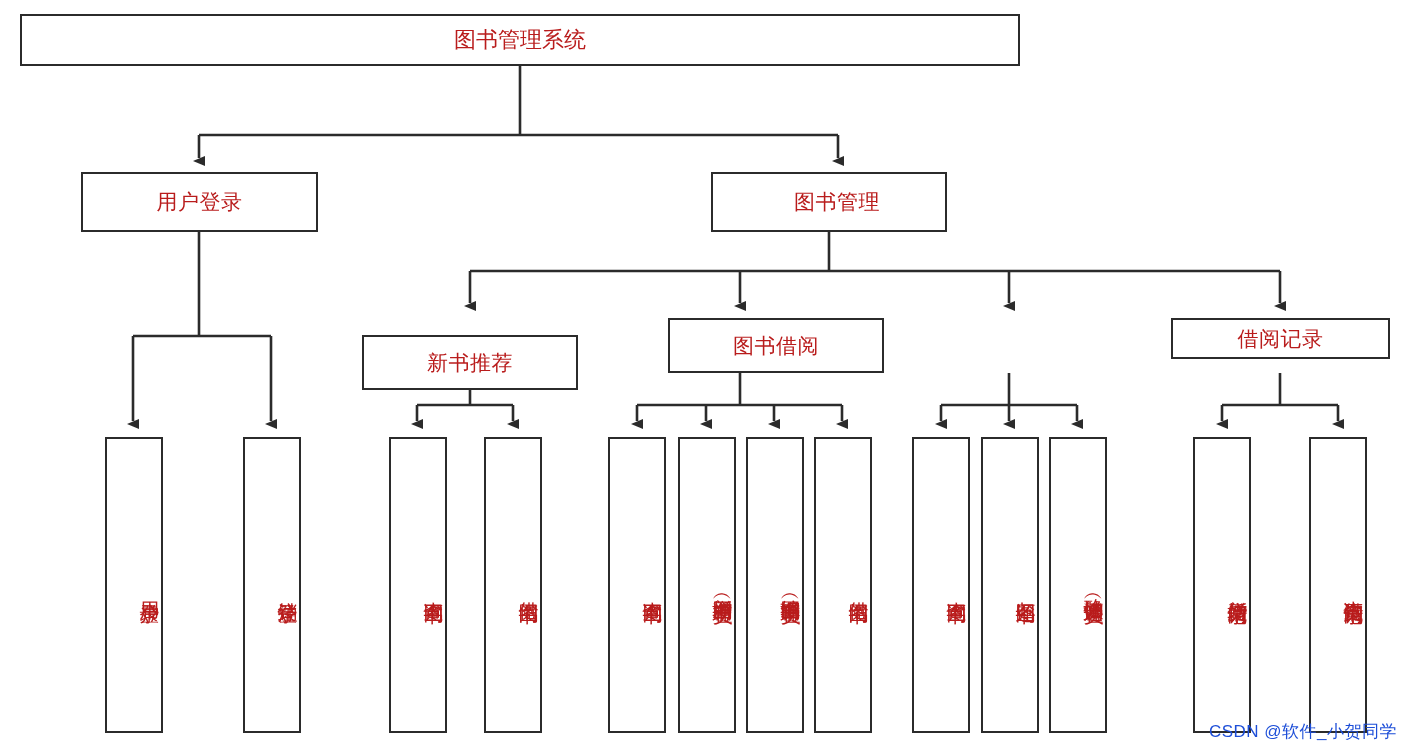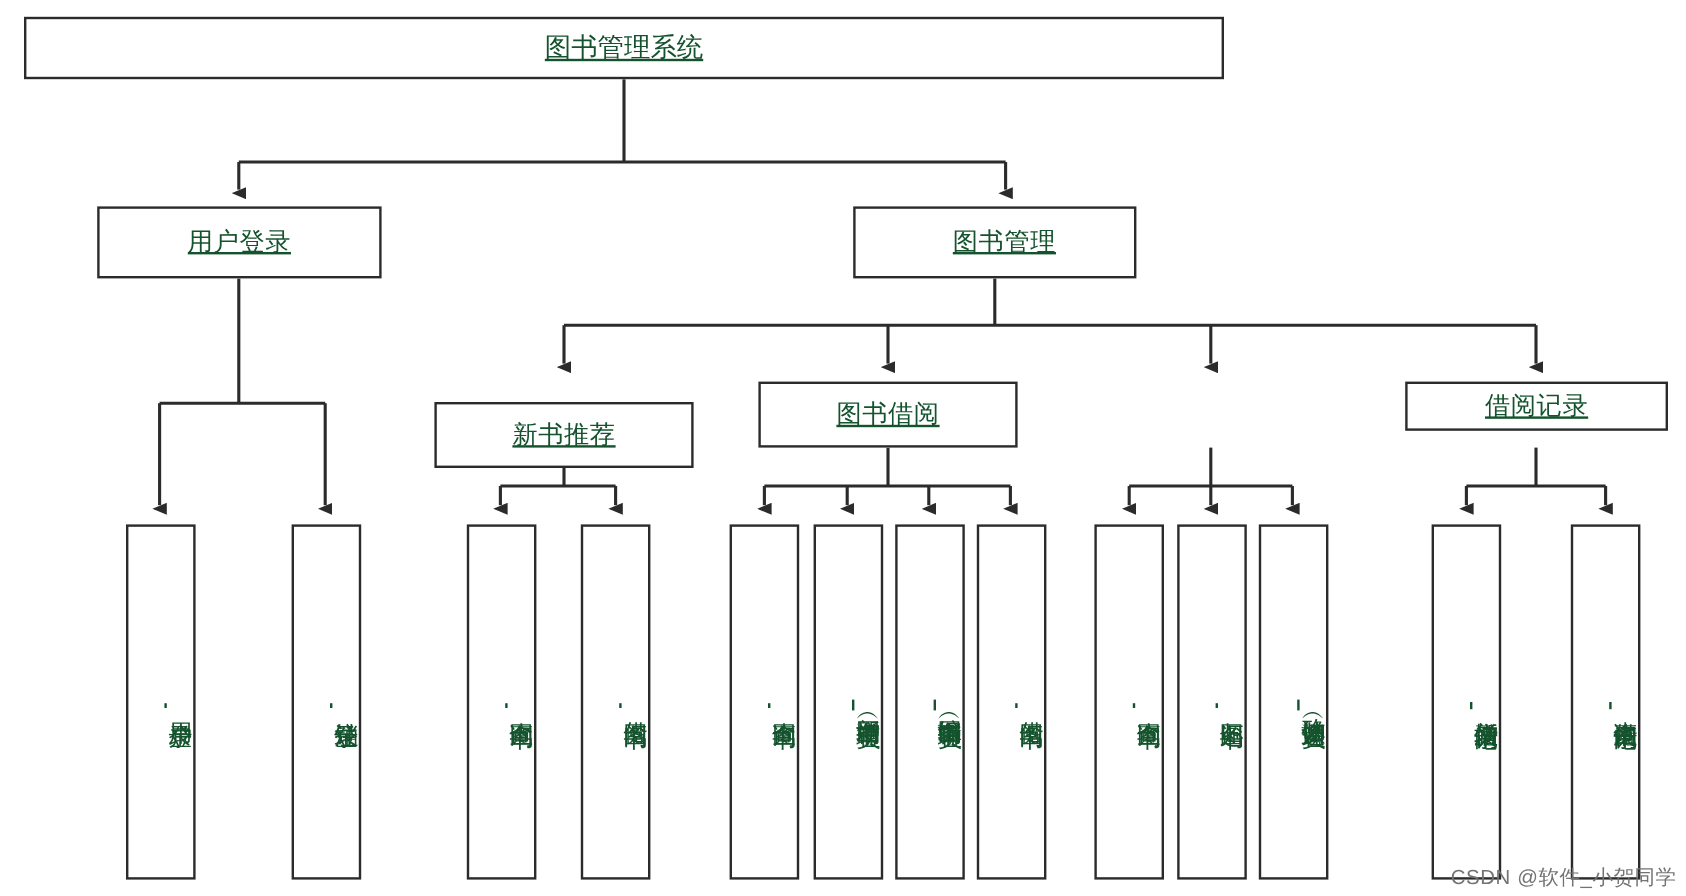--- a/index.html
+++ b/index.html
@@ -27,23 +27,22 @@
     pointer-events: none;
   }
   .node {
     position: absolute;
     box-sizing: border-box;
     background: #ffffff;
     border: 2px solid #2b2b2b;
     display: flex;
     align-items: center;
     justify-content: center;
-    color: #14532d;
+    color: #b91c1c;
     line-height: 1.12;
-    text-decoration: underline;
   }
   .node.h {
     font-size: 21px;
     letter-spacing: 0.5px;
   }
   .node.root {
     font-size: 22px;
   }
   .node.v {
     writing-mode: vertical-rl;
@@ -60,21 +59,21 @@
     padding-top: 4px;
   }
   .node-label {
     display: block;
   }
   .watermark {
     position: absolute;
     right: 8px;
     bottom: 4px;
     font-size: 17px;
-    color: #737373;
+    color: #1d4ed8;
     letter-spacing: 0.5px;
     white-space: nowrap;
   }
 </style>
 </head>
 <body>
 
 <div id="canvas">
 
   <svg class="connectors" viewBox="0 0 1405 747" xmlns="http://www.w3.org/2000/svg">
@@ -136,21 +135,21 @@
   </div>
 
   <div class="node h" style="left:711px; top:172px; width:236px; height:60px;padding-left:16px;">
     <span class="node-label">图书管理</span>
   </div>
 
   <div class="node h" style="left:362px; top:318px; width:216px; height:55px;margin-top:17px;">
     <span class="node-label">新书推荐</span>
   </div>
 
-  <div class="node h" style="left:632px; top:318px; width:216px; height:55px;">
+  <div class="node h" style="left:668px; top:318px; width:216px; height:55px;">
     <span class="node-label">图书借阅</span>
   </div>
 
 
   <div class="node h" style="left:1171px; top:318px; width:219px; height:41px;">
     <span class="node-label">借阅记录</span>
   </div>
 
   <div class="node v" style="left:105px; top:437px; width:58px; height:296px;">
     <span class="node-label">用户登录</span>

